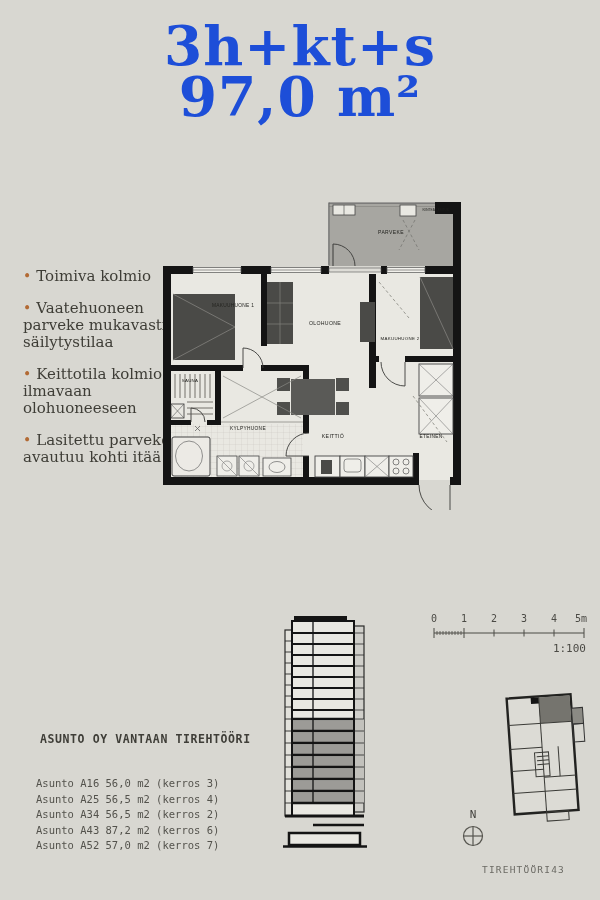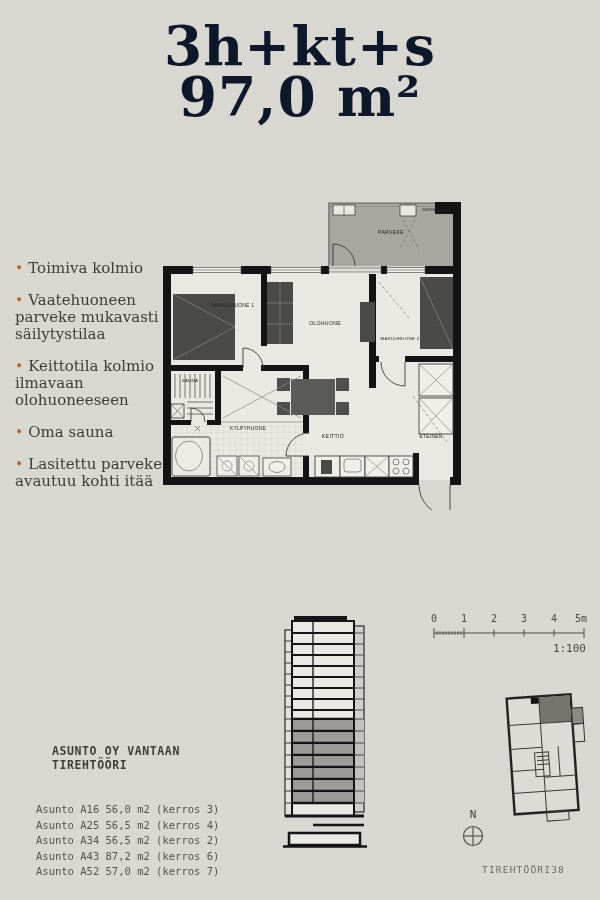--- a/index.html
+++ b/index.html
@@ -3,60 +3,59 @@
 <meta charset="utf-8">
 <style>
   html,body{margin:0;padding:0;}
   body{
     width:600px;height:900px;position:relative;overflow:hidden;
     background:#d8d7d1;
     font-family:"Liberation Sans",sans-serif;
   }
   .title-block{
     position:absolute;top:20px;left:0;width:600px;text-align:center;
-    font-family:"DejaVu Serif",serif;font-weight:600;color:#0f172a;
+    font-family:"DejaVu Serif",serif;font-weight:600;color:#1d4ed8;
     font-size:55px;line-height:51px;letter-spacing:1px;
   }
   .features{
-    position:absolute;top:256px;left:11px;width:152px;margin:4px;padding:0;
+    position:absolute;top:256px;left:11px;width:152px;margin:12px;padding:0;
     font-family:"DejaVu Serif",serif;font-size:15px;line-height:17px;color:#3e3d36;
   }
   .features li{list-style:none;margin:0 0 15px 0;padding:0;}
   .features li .dot{color:#b26a34;margin-right:5px;font-size:14px;}
   .plan-wrap{position:absolute;left:163px;top:198px;width:300px;height:312px;}
   .elev-wrap{position:absolute;left:283px;top:616px;width:90px;height:233px;}
   .scale-wrap{position:absolute;left:430px;top:611px;width:160px;height:46px;}
   .site-wrap{position:absolute;left:497px;top:690px;width:102px;height:152px;}
   .north-wrap{position:absolute;left:458px;top:806px;width:32px;height:46px;}
   .project-block{
     position:absolute;left:36px;top:728px;width:230px;
     font-family:"DejaVu Sans Mono","Liberation Mono",monospace;color:#3f3e38;
   }
-  .project-name{font-size:11.5px;font-weight:bold;letter-spacing:0.6px;margin:16px;}
+  .project-name{font-size:11.5px;font-weight:bold;letter-spacing:0.6px;margin:4px;}
   .apartment-list{margin:30px 0 0 0;padding:0;font-size:10.5px;line-height:15.6px;color:#53524c;}
   .apartment-list div{white-space:nowrap;}
   .footer{
     position:absolute;left:482px;top:864px;width:100px;
     font-family:"DejaVu Sans Mono","Liberation Mono",monospace;
     font-size:9.5px;letter-spacing:1.2px;color:#6b6a64;display:flex;justify-content:flex-start;
   }
 </style>
 </head>
 <body>
 
 <div class="title-block">
   <div>3h+kt+s</div>
   <div>97,0 m²</div>
 </div>
 
 <ul class="features">
   <li><span class="dot">•</span><span>Toimiva kolmio</span></li>
   <li><span class="dot">•</span><span>Vaatehuoneen parveke mukavasti säilytystilaa</span></li>
   <li><span class="dot">•</span><span>Keittotila kolmio ilmavaan olohuoneeseen</span></li>
-  <li><span class="dot">•</span><span>Oma sauna</span></li>
   <li><span class="dot">•</span><span>Lasitettu parveke avautuu kohti itää</span></li>
 </ul>
 
 <div class="plan-wrap">
 <svg width="300" height="312" viewBox="0 0 300 312">
   <defs>
     <pattern id="tiles" width="6" height="6" patternUnits="userSpaceOnUse">
       <path d="M6 0H0V6" fill="none" stroke="#c6c5c0" stroke-width="0.5"></path>
     </pattern>
   </defs>
@@ -288,14 +287,14 @@
     <div>Asunto A16 56,0 m2 (kerros 3)</div>
     <div>Asunto A25 56,5 m2 (kerros 4)</div>
     <div>Asunto A34 56,5 m2 (kerros 2)</div>
     <div>Asunto A43 87,2 m2 (kerros 6)</div>
     <div>Asunto A52 57,0 m2 (kerros 7)</div>
   </div>
 </div>
 
 <div class="footer">
   <span>TIREHTÖÖRI</span>
-  <span>38</span>
+  <span>43</span>
 </div>
 
 </body></html>

